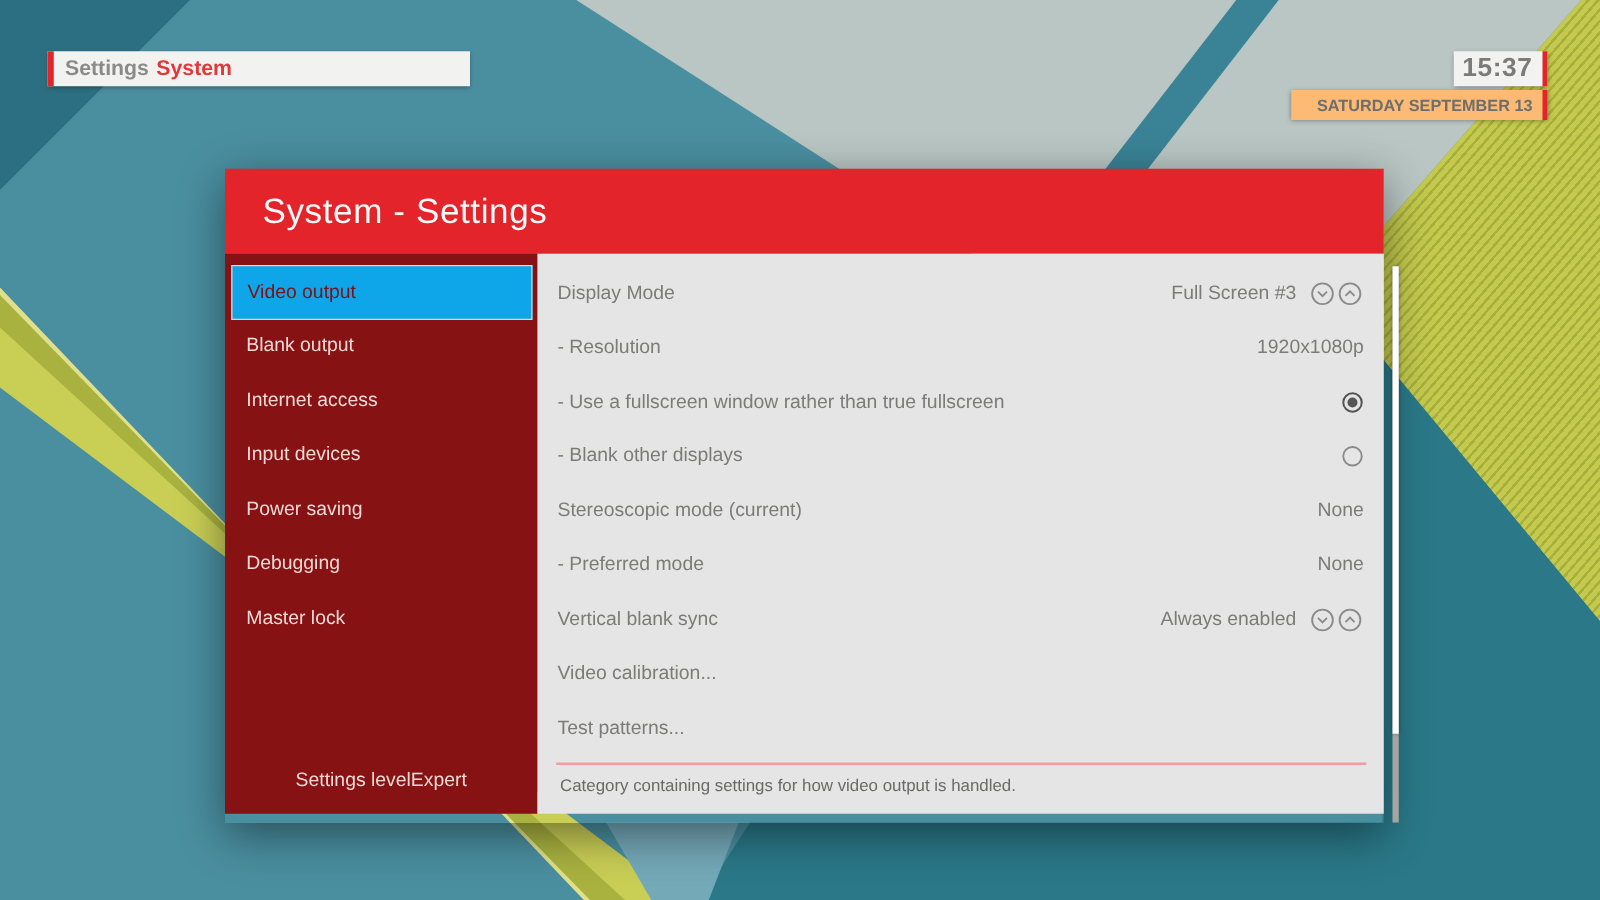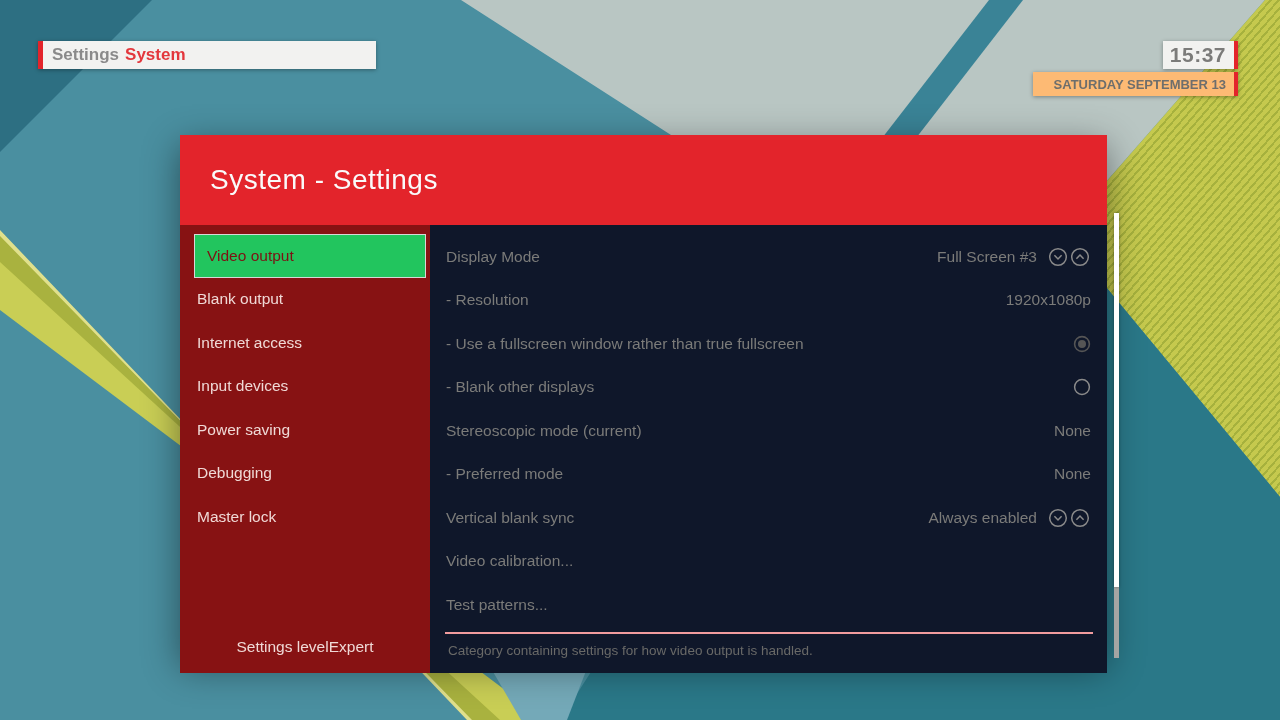--- a/index.html
+++ b/index.html
@@ -28,35 +28,35 @@
 
   #clockbar{left:1163px;top:41px;width:75px;height:28px;display:flex;align-items:center;justify-content:flex-end;}
   #clockbar .time{color:#7B7B79;font-size:21px;margin-right:8px;letter-spacing:.5px;}
   #datebar{left:1033px;top:72px;width:205px;height:24px;display:flex;align-items:center;justify-content:flex-end;background:#fdba74;}
   #datebar .date{color:#6E6E6C;font-size:13px;margin-right:8px;}
   .accent-r{width:4px;height:100%;background:#E3242B;}
 
   
   #dialog{position:absolute;left:180px;top:135px;width:927px;height:523px;
     box-shadow:0 10px 34px rgba(0,0,0,.45);}
-  #dialog-header{height:90px;background:#E3242B;display:flex;align-items:center;}
+  #dialog-header{height:68px;background:#E3242B;display:flex;align-items:center;}
   #dialog-title{color:#FAFAFA;font-size:28px;font-weight:300;letter-spacing:.5px;margin-left:30px;}
   #dialog-body{display:flex;height:448px;}
 
   #sidebar{position:relative;width:250px;background:#871213;flex:none;}
   .side-item{height:43.5px;display:flex;align-items:center;padding:0 17px;
     color:#F0D9D6;font-size:15.5px;cursor:default;}
-  .side-item.selected{background:#22c55e;color:#7D1113;margin:0 4px 0 14px;padding:0 12px;
+  .side-item.selected{background:#0ea5e9;color:#7D1113;margin:0 4px 0 5px;padding:0 12px;
     border:1px solid #D8D8D6;height:41.5px;margin-top:1px;}
   #sidebar-items{padding-top:8px;}
   #settings-level{position:absolute;left:0;right:0;bottom:6px;height:40px;
     display:flex;align-items:center;justify-content:center;padding:0 17px;
     color:#F0D9D6;font-size:15.5px;}
 
-  #panel{position:relative;flex:1;background:#0f172a;}
+  #panel{position:relative;flex:1;background:#e5e5e5;}
   #rows{padding-top:10px;}
   .row{height:43.5px;display:flex;align-items:center;padding:0 16px;}
   .row-label{color:#7B7B79;font-size:15.5px;flex:1;white-space:nowrap;}
   .row-value{color:#7B7B79;font-size:15.5px;white-space:nowrap;}
   .row-control{display:flex;align-items:center;margin-left:10px;}
   .row-control:empty{margin-left:0;}
   #panel-footer{position:absolute;left:2px;right:0;bottom:0;height:41px;}
   #panel-divider{height:2px;background:#F19C9E;margin:0 14px 0 13px;}
   #footer-text{color:#696967;font-size:13.5px;padding:9px 0 0 16px;}
 

